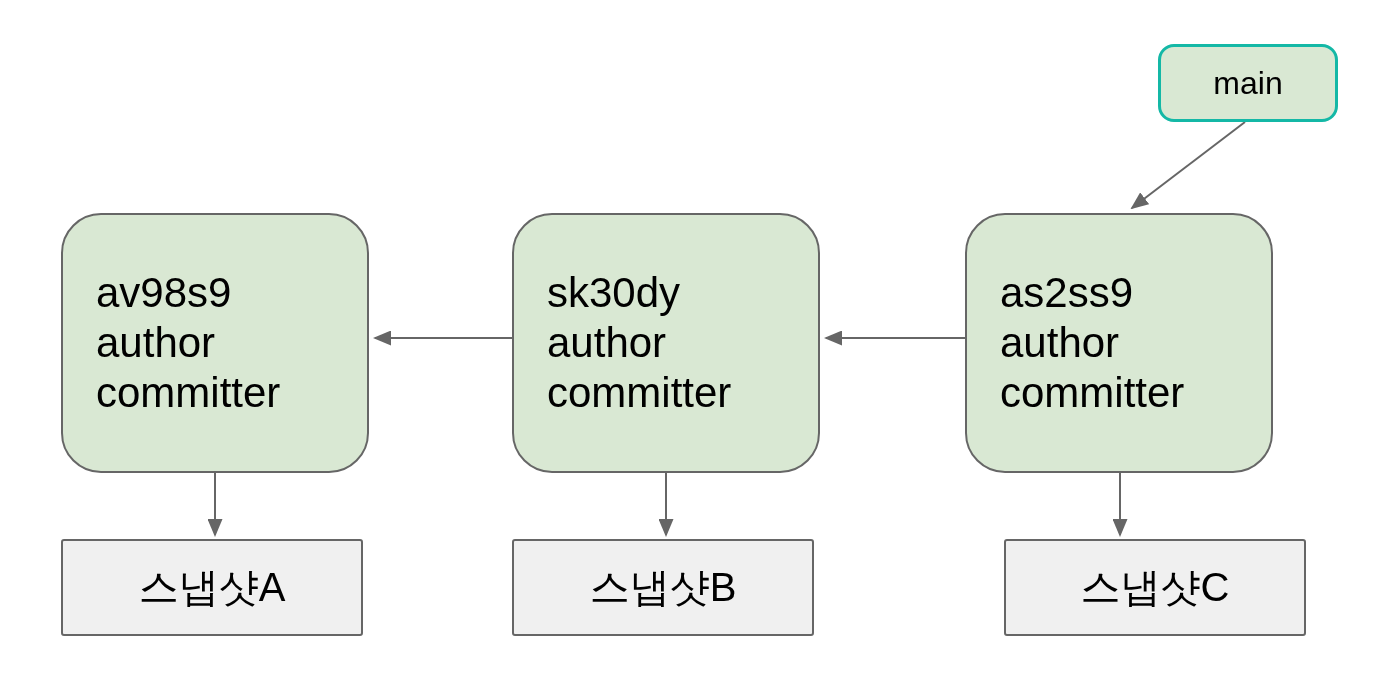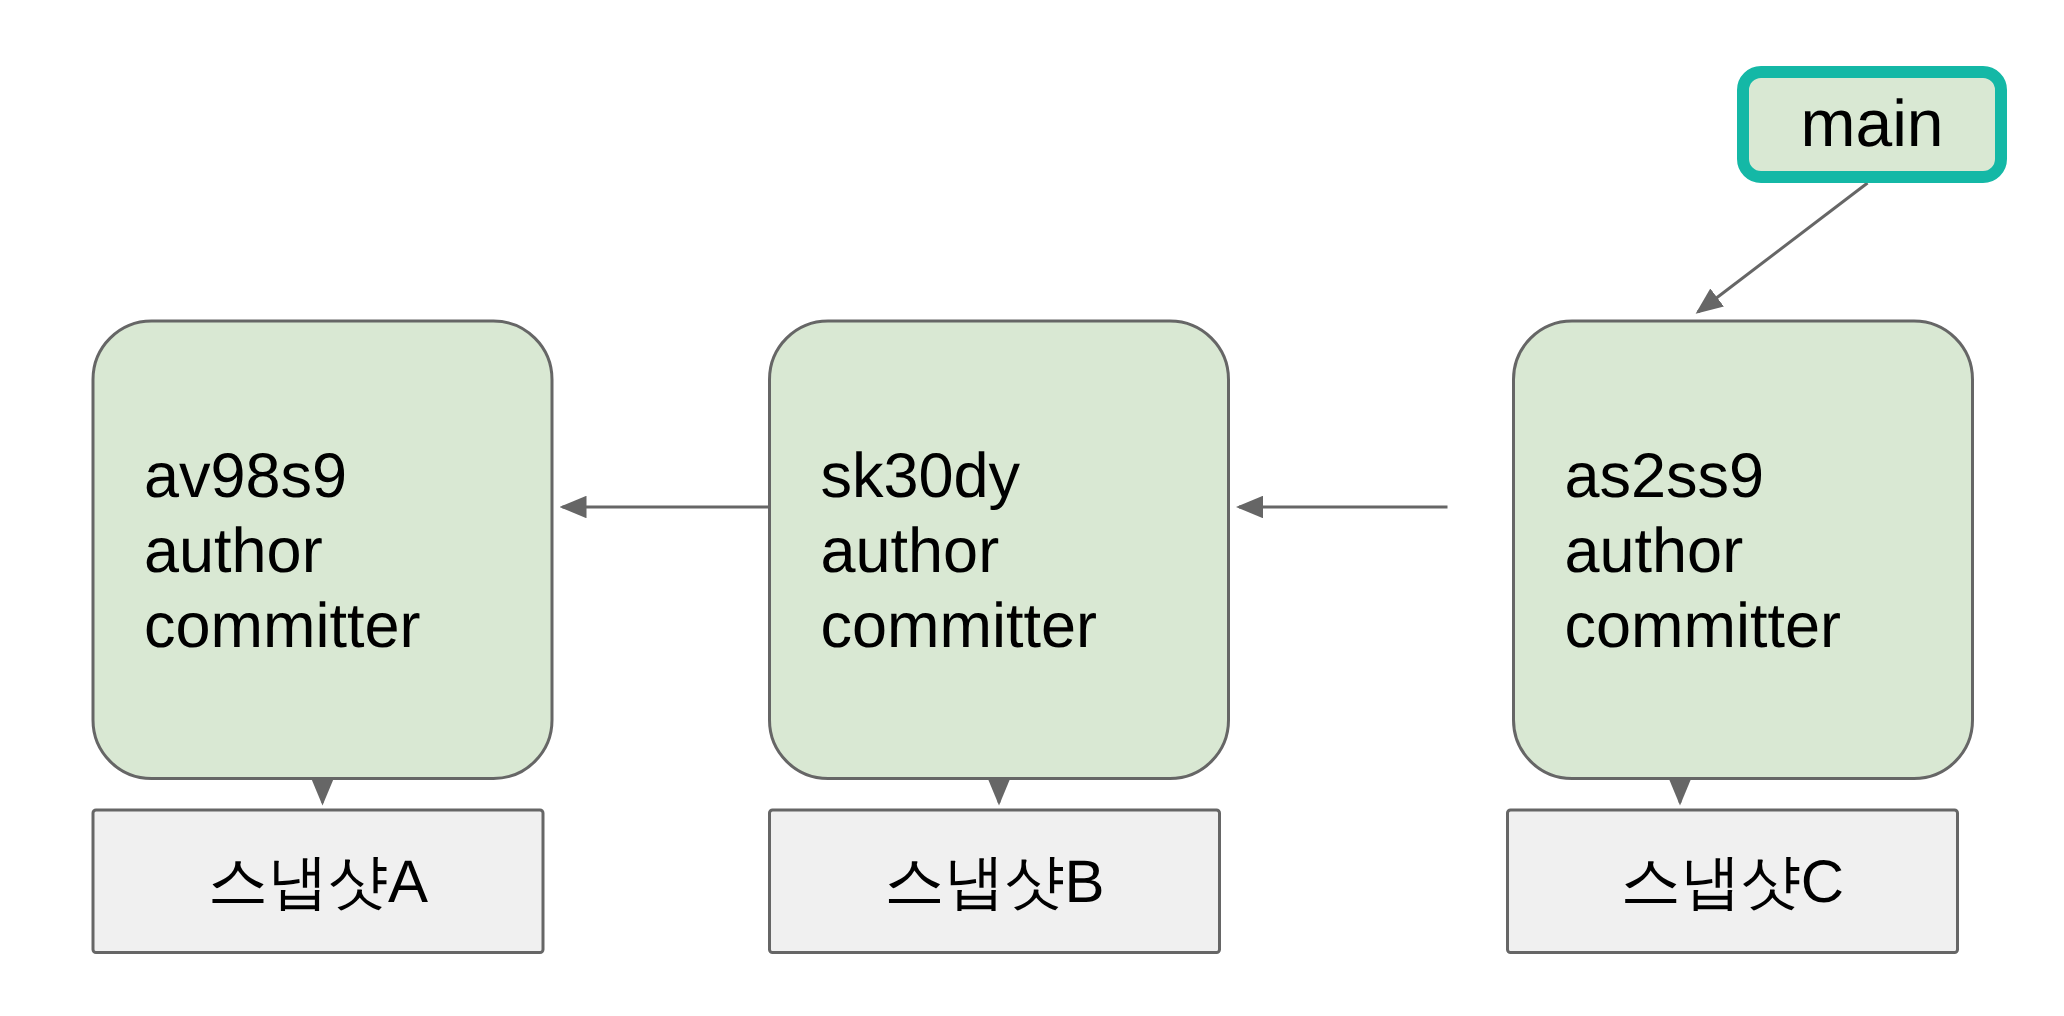--- a/index.html
+++ b/index.html
@@ -22,48 +22,48 @@
     width: 1376px;
     height: 677px;
   }
   .node {
     position: absolute;
     box-sizing: border-box;
     color: #000000;
   }
   .commit-node {
     width: 308px;
-    height: 307px;
+    height: 260px;
     background: #d9e8d3;
     border: 2px solid #666666;
     border-radius: 40px;
     display: flex;
     flex-direction: column;
     justify-content: center;
     padding-left: 33px;
     font-size: 42px;
     line-height: 50px;
   }
   .commit-node .line { white-space: nowrap; }
   #commit-a { left: 61px;  top: 213px; }
   #commit-b { left: 512px; top: 213px; }
-  #commit-c { left: 965px; top: 213px; margin-left: 43px; }
+  #commit-c { left: 965px; top: 213px; }
 
   .branch-node {
     left: 1158px;
     top: 44px;
     width: 180px;
     height: 78px;
     background: #d9e8d3;
-    border: 8px solid #14b8a6;
+    border: 3px solid #14b8a6;
     border-radius: 16px;
     display: flex;
     align-items: center;
     justify-content: center;
-    font-size: 44px;
+    font-size: 32px;
   }
   .snapshot-node {
     width: 302px;
     height: 97px;
     background: #f0f0f0;
     border: 2px solid #666666;
     border-radius: 3px;
     display: flex;
     align-items: center;
     justify-content: center;

